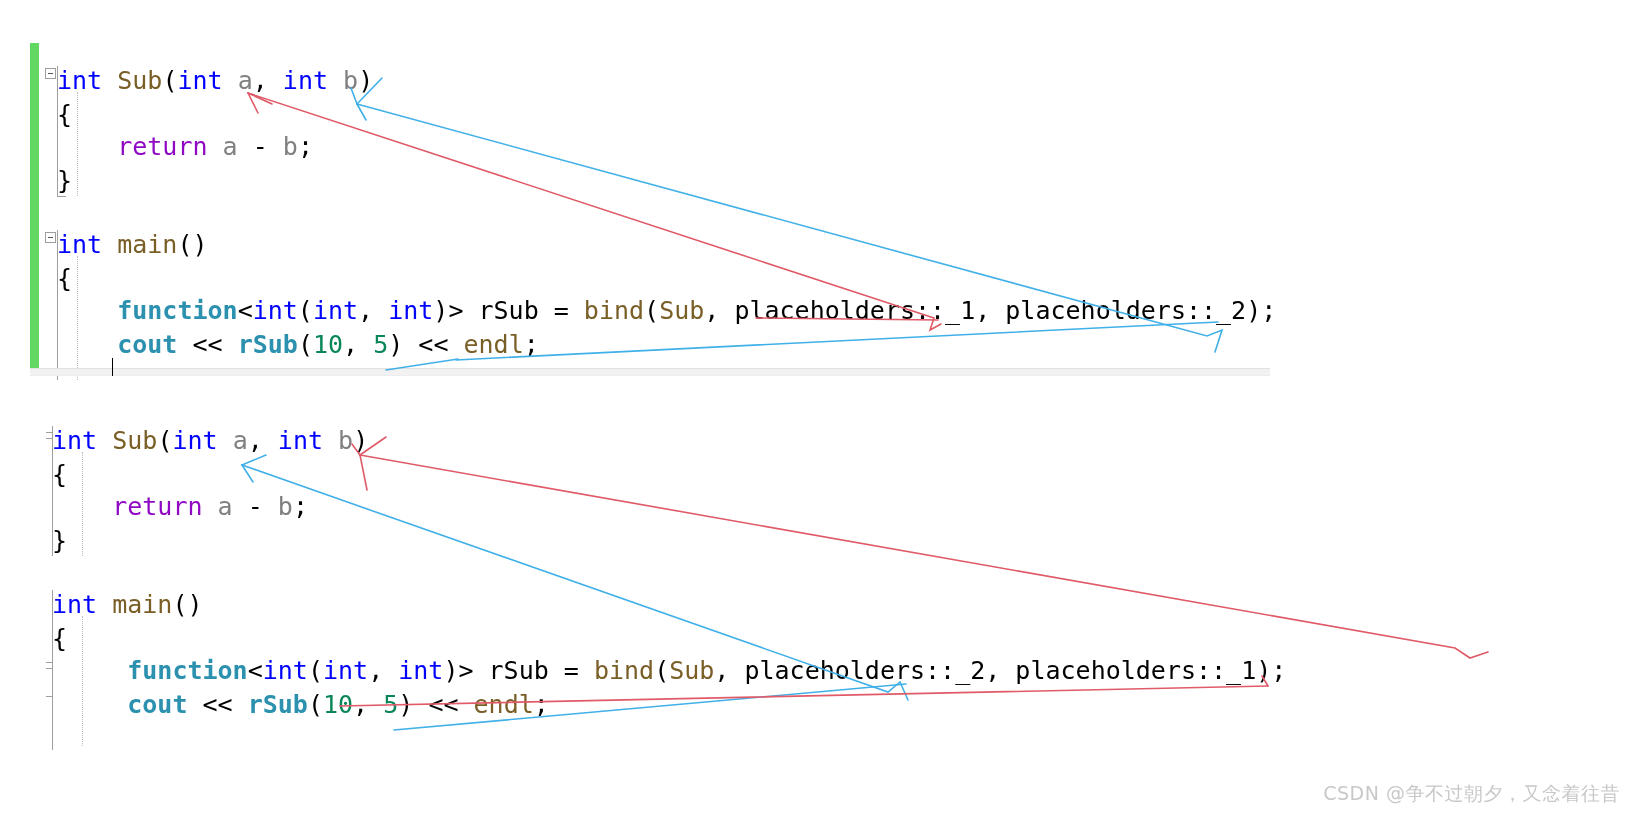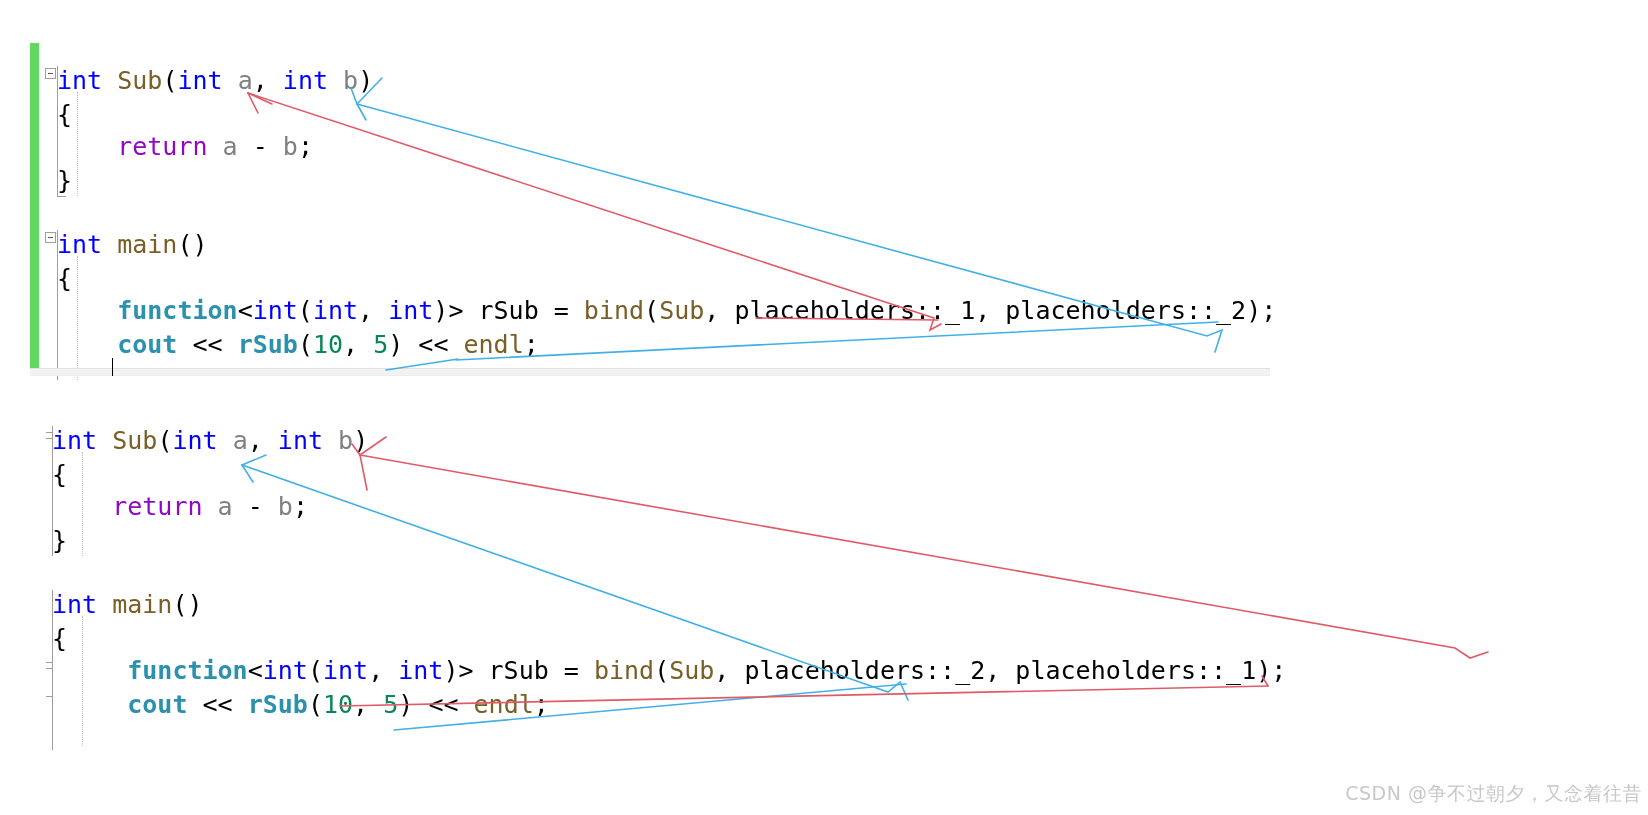--- a/index.html
+++ b/index.html
@@ -120,21 +120,21 @@
   #annot {
     position: absolute;
     left: 0; top: 0;
     width: 1648px; height: 815px;
     pointer-events: none;
   }
 
   
   #watermark {
     position: absolute;
-    right: 6px;
+    right: 28px;
     bottom: 8px;
     font-family: "DejaVu Sans", "Liberation Sans", sans-serif;
     font-size: 19px;
     color: #c8c8c8;
     white-space: nowrap;
     letter-spacing: 0.5px;
   }
 </style>
 </head>
 <body>

